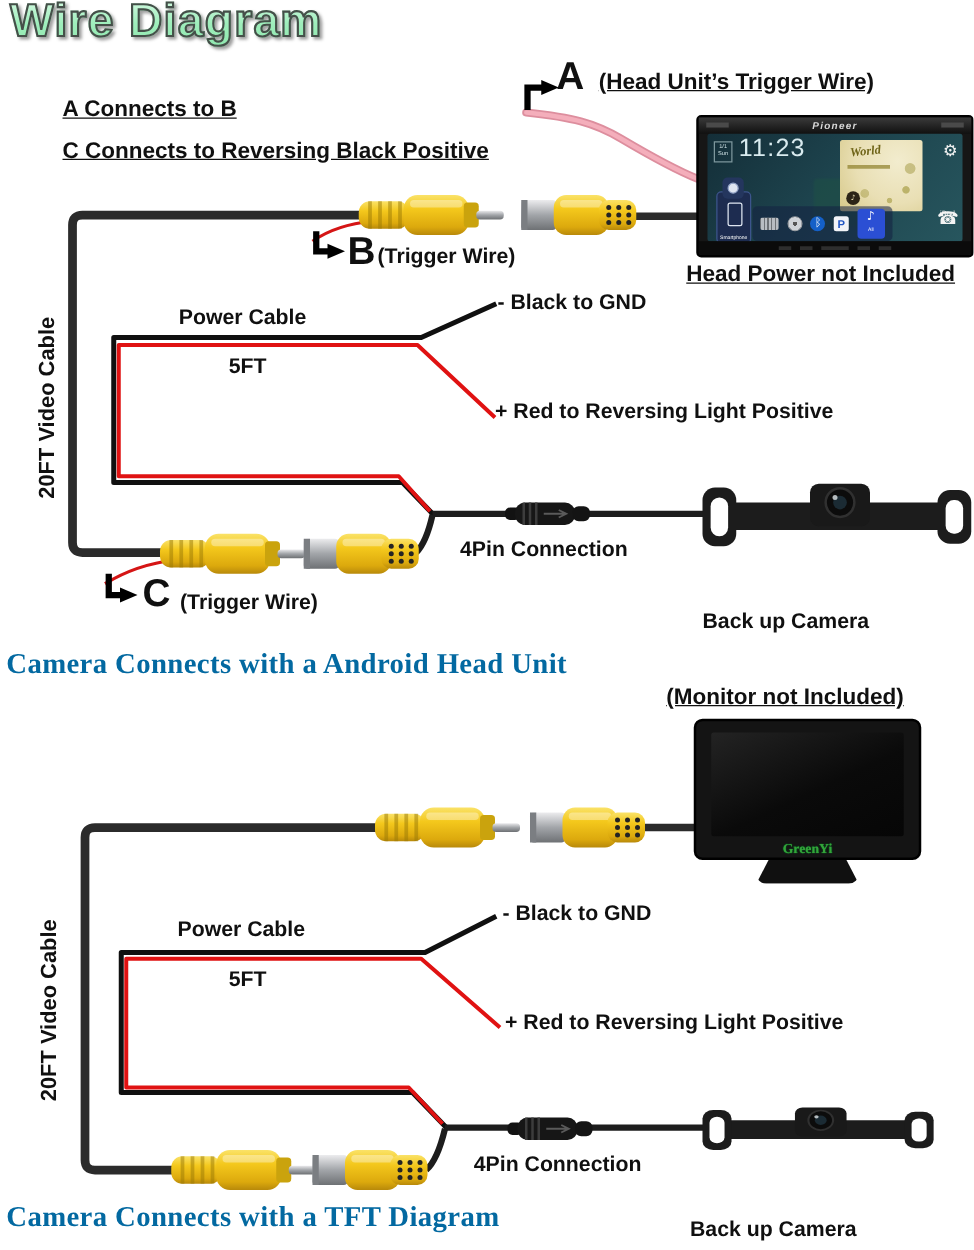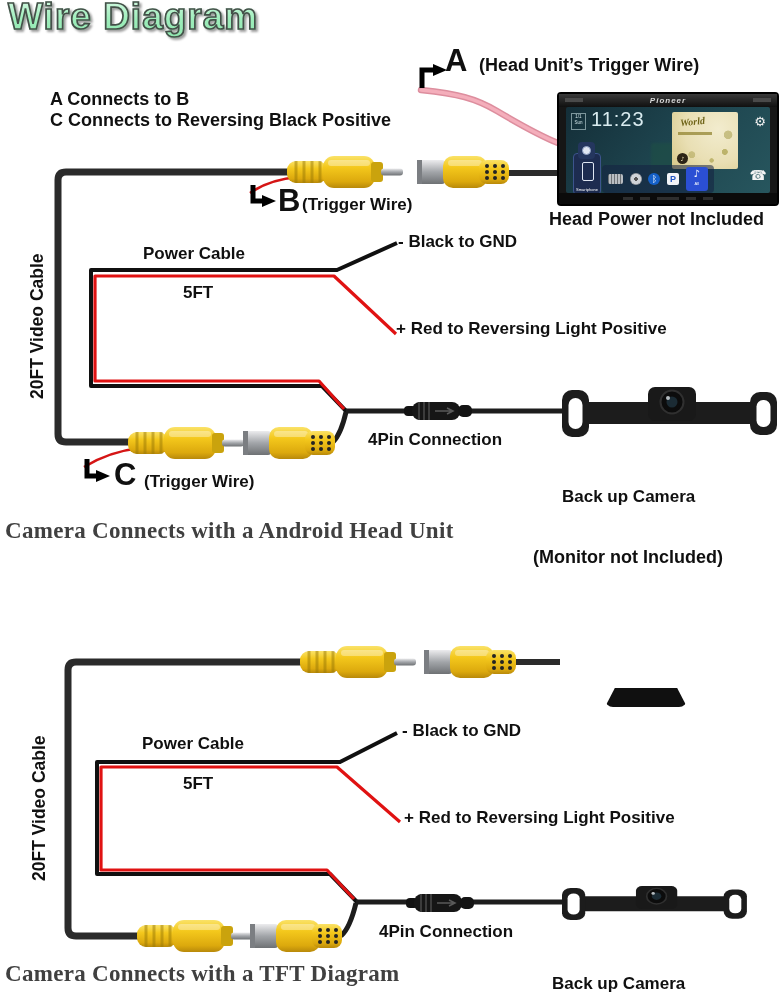--- a/index.html
+++ b/index.html
@@ -1,26 +1,26 @@
 <!DOCTYPE html>
 <html><head>
 <meta charset="utf-8">
 <style>
   html,body{margin:0;padding:0;background:#fff;}
   .canvas{position:relative;width:779px;height:1000px;background:#ffffff;overflow:hidden;
           font-family:"Liberation Sans",sans-serif;}
   .lbl{position:absolute;font-weight:bold;font-size:17px;color:#101010;white-space:nowrap;line-height:1.1;}
-  .note{font-size:18px;}
+  .note{font-size:18px;text-decoration:underline;}
   .letter{font-size:31px;font-weight:800;letter-spacing:-1px;}
   .title{position:absolute;left:8px;top:-4px;font-size:37px;font-weight:800;letter-spacing:1px;
          color:transparent;background:linear-gradient(180deg,#dcfbe8 0%,#9eeebb 55%,#8fe6ae 100%);
          -webkit-background-clip:text;background-clip:text;-webkit-text-stroke:1.7px #454f49;
          filter:drop-shadow(2.5px 2.5px 1.2px rgba(40,40,40,.45));white-space:nowrap;}
   .caption{position:absolute;font-family:"Liberation Serif",serif;font-weight:bold;font-size:23px;
-           color:#404040;white-space:nowrap;letter-spacing:.3px;}
+           color:#0369a1;white-space:nowrap;letter-spacing:.3px;}
   .vlabel{position:absolute;font-weight:bold;font-size:17.5px;color:#101010;white-space:nowrap;
           transform:rotate(-90deg);transform-origin:left top;}
   svg.wires{position:absolute;left:0;top:0;}
   
   .head-unit{position:absolute;left:557px;top:92px;width:222px;height:114px;background:#161616;
              border:2px solid #000;border-radius:4px;box-sizing:border-box;}
   .hu-top{position:absolute;left:0;right:0;top:0;height:13px;background:linear-gradient(#3a3a3a,#101010);
           display:flex;align-items:center;justify-content:center;}
   .hu-brand{color:#d8d8d8;font-size:8px;font-style:italic;font-weight:bold;letter-spacing:1px;}
   .hu-chip{position:absolute;top:4px;width:18px;height:4px;background:#4a4a4a;}
@@ -195,21 +195,21 @@
       <use href="#rcaFemale" transform="translate(424,662)"></use>
       <use href="#rcaMale" transform="translate(137,936)"></use>
       <use href="#rcaFemale" transform="translate(250,936)"></use>
       <use href="#pin4sym" transform="translate(406,903)"></use>
       <use href="#cameraSym" transform="translate(562,886) scale(0.86,0.68)"></use>
     </g>
   </svg>
 
   <div class="title">Wire Diagram</div>
 
-  <div class="lbl note" style="left:50px;top:90px">A Connects to B</div>
+  <div class="lbl note" style="left:50px;top:78px">A Connects to B</div>
   <div class="lbl note" style="left:50px;top:111px">C Connects to Reversing Black Positive</div>
 
   <div class="lbl letter" style="left:445px;top:44px">A</div>
   <div class="lbl note" style="left:479px;top:56px">(Head Unit’s Trigger Wire)</div>
 
   <div class="lbl letter" style="left:278px;top:184px">B</div>
   <div class="lbl" style="left:302px;top:196px">(Trigger Wire)</div>
 
   <div class="lbl letter" style="left:114px;top:458px">C</div>
   <div class="lbl" style="left:144px;top:473px">(Trigger Wire)</div>
@@ -274,15 +274,19 @@
     </div>
     <div class="hu-bottom">
       <div class="hu-key"></div>
       <div class="hu-key"></div>
       <div class="hu-key" style="width:22px"></div>
       <div class="hu-key"></div>
       <div class="hu-key"></div>
     </div>
   </div>
 
+  <div class="monitor">
+    <div class="mon-screen"></div>
+    <div class="mon-brand">GreenYi</div>
+  </div>
   <div class="mon-stand"></div>
 
 </div>
 
 </body></html>

